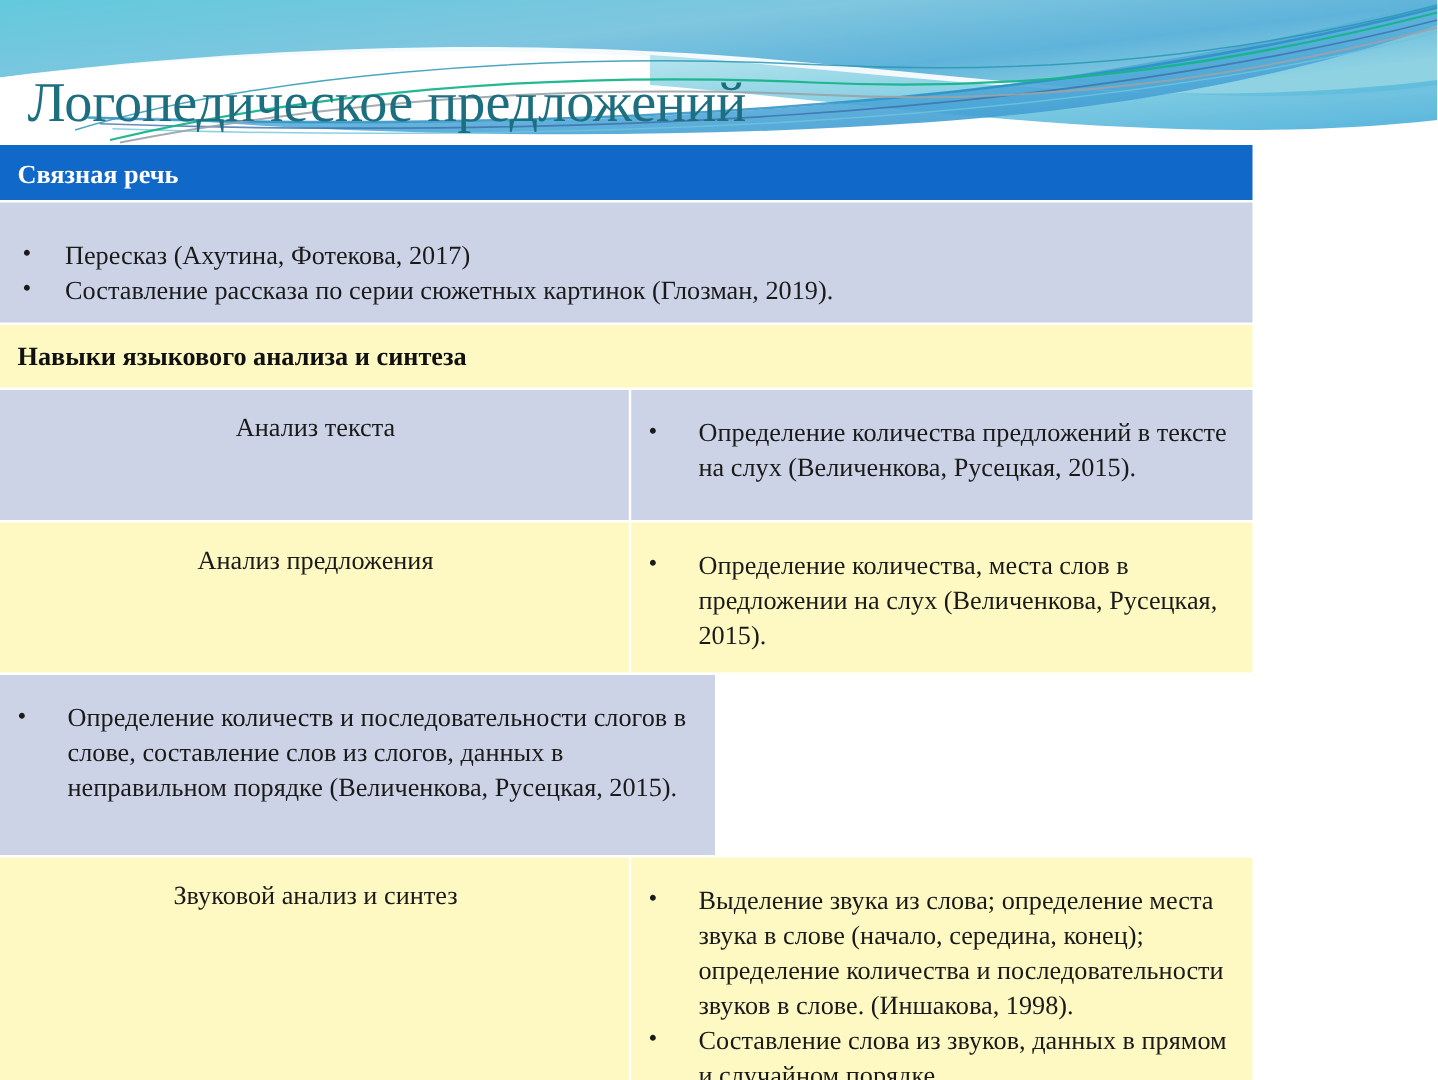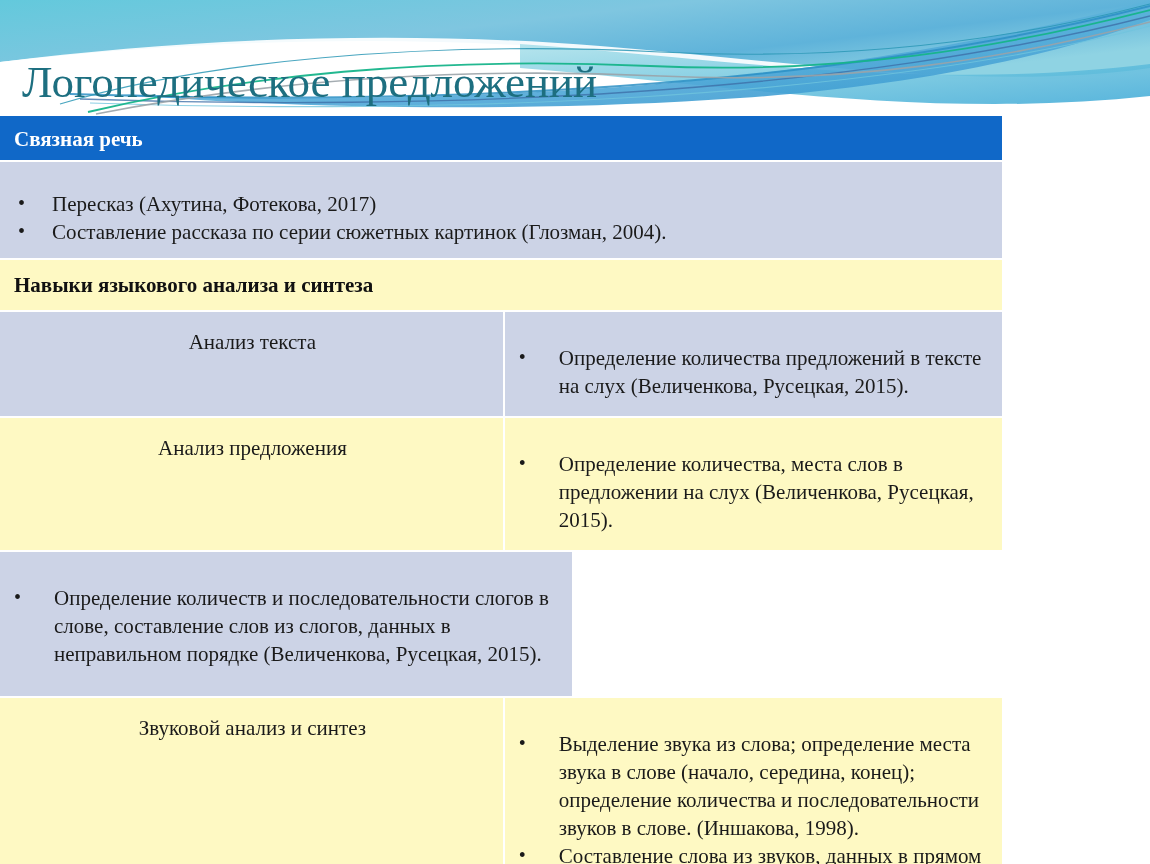--- a/index.html
+++ b/index.html
@@ -132,21 +132,21 @@
     padding: 16px 12px 16px 14px;
     font-size: 21px;
     line-height: 28px;
     color: #1a1a1a;
     border-right: 2px solid #ffffff;
     text-align: center;
   }
   .cell-right {
     width: 572px;
     box-sizing: border-box;
-    padding: 32px 10px 16px 0;
+    padding: 20px 10px 16px 0;
   }
   .cell-right .bullets li {
     padding-left: 54px;
   }
   .cell-right .bullets li::before {
     left: 14px;
   }
 
   .r-h-1 { min-height: 106px; }
   .r-h-2 { min-height: 104px; }
@@ -206,21 +206,21 @@
   <div class="table">
 
     <div class="row">
       <div class="row-header">Связная речь</div>
     </div>
 
     <div class="row">
       <div class="row-full band-dark intro-block">
         <ul class="bullets">
           <li>Пересказ (Ахутина, Фотекова, 2017)</li>
-          <li>Составление рассказа по серии сюжетных картинок (Глозман, 2004).</li>
+          <li>Составление рассказа по серии сюжетных картинок (Глозман, 2019).</li>
         </ul>
       </div>
     </div>
 
     <div class="row">
       <div class="row-full band-light subhead">Навыки языкового анализа и синтеза</div>
     </div>
 
     <div class="row r-h-1">
       <div class="cell-left band-dark">Анализ текста</div>

